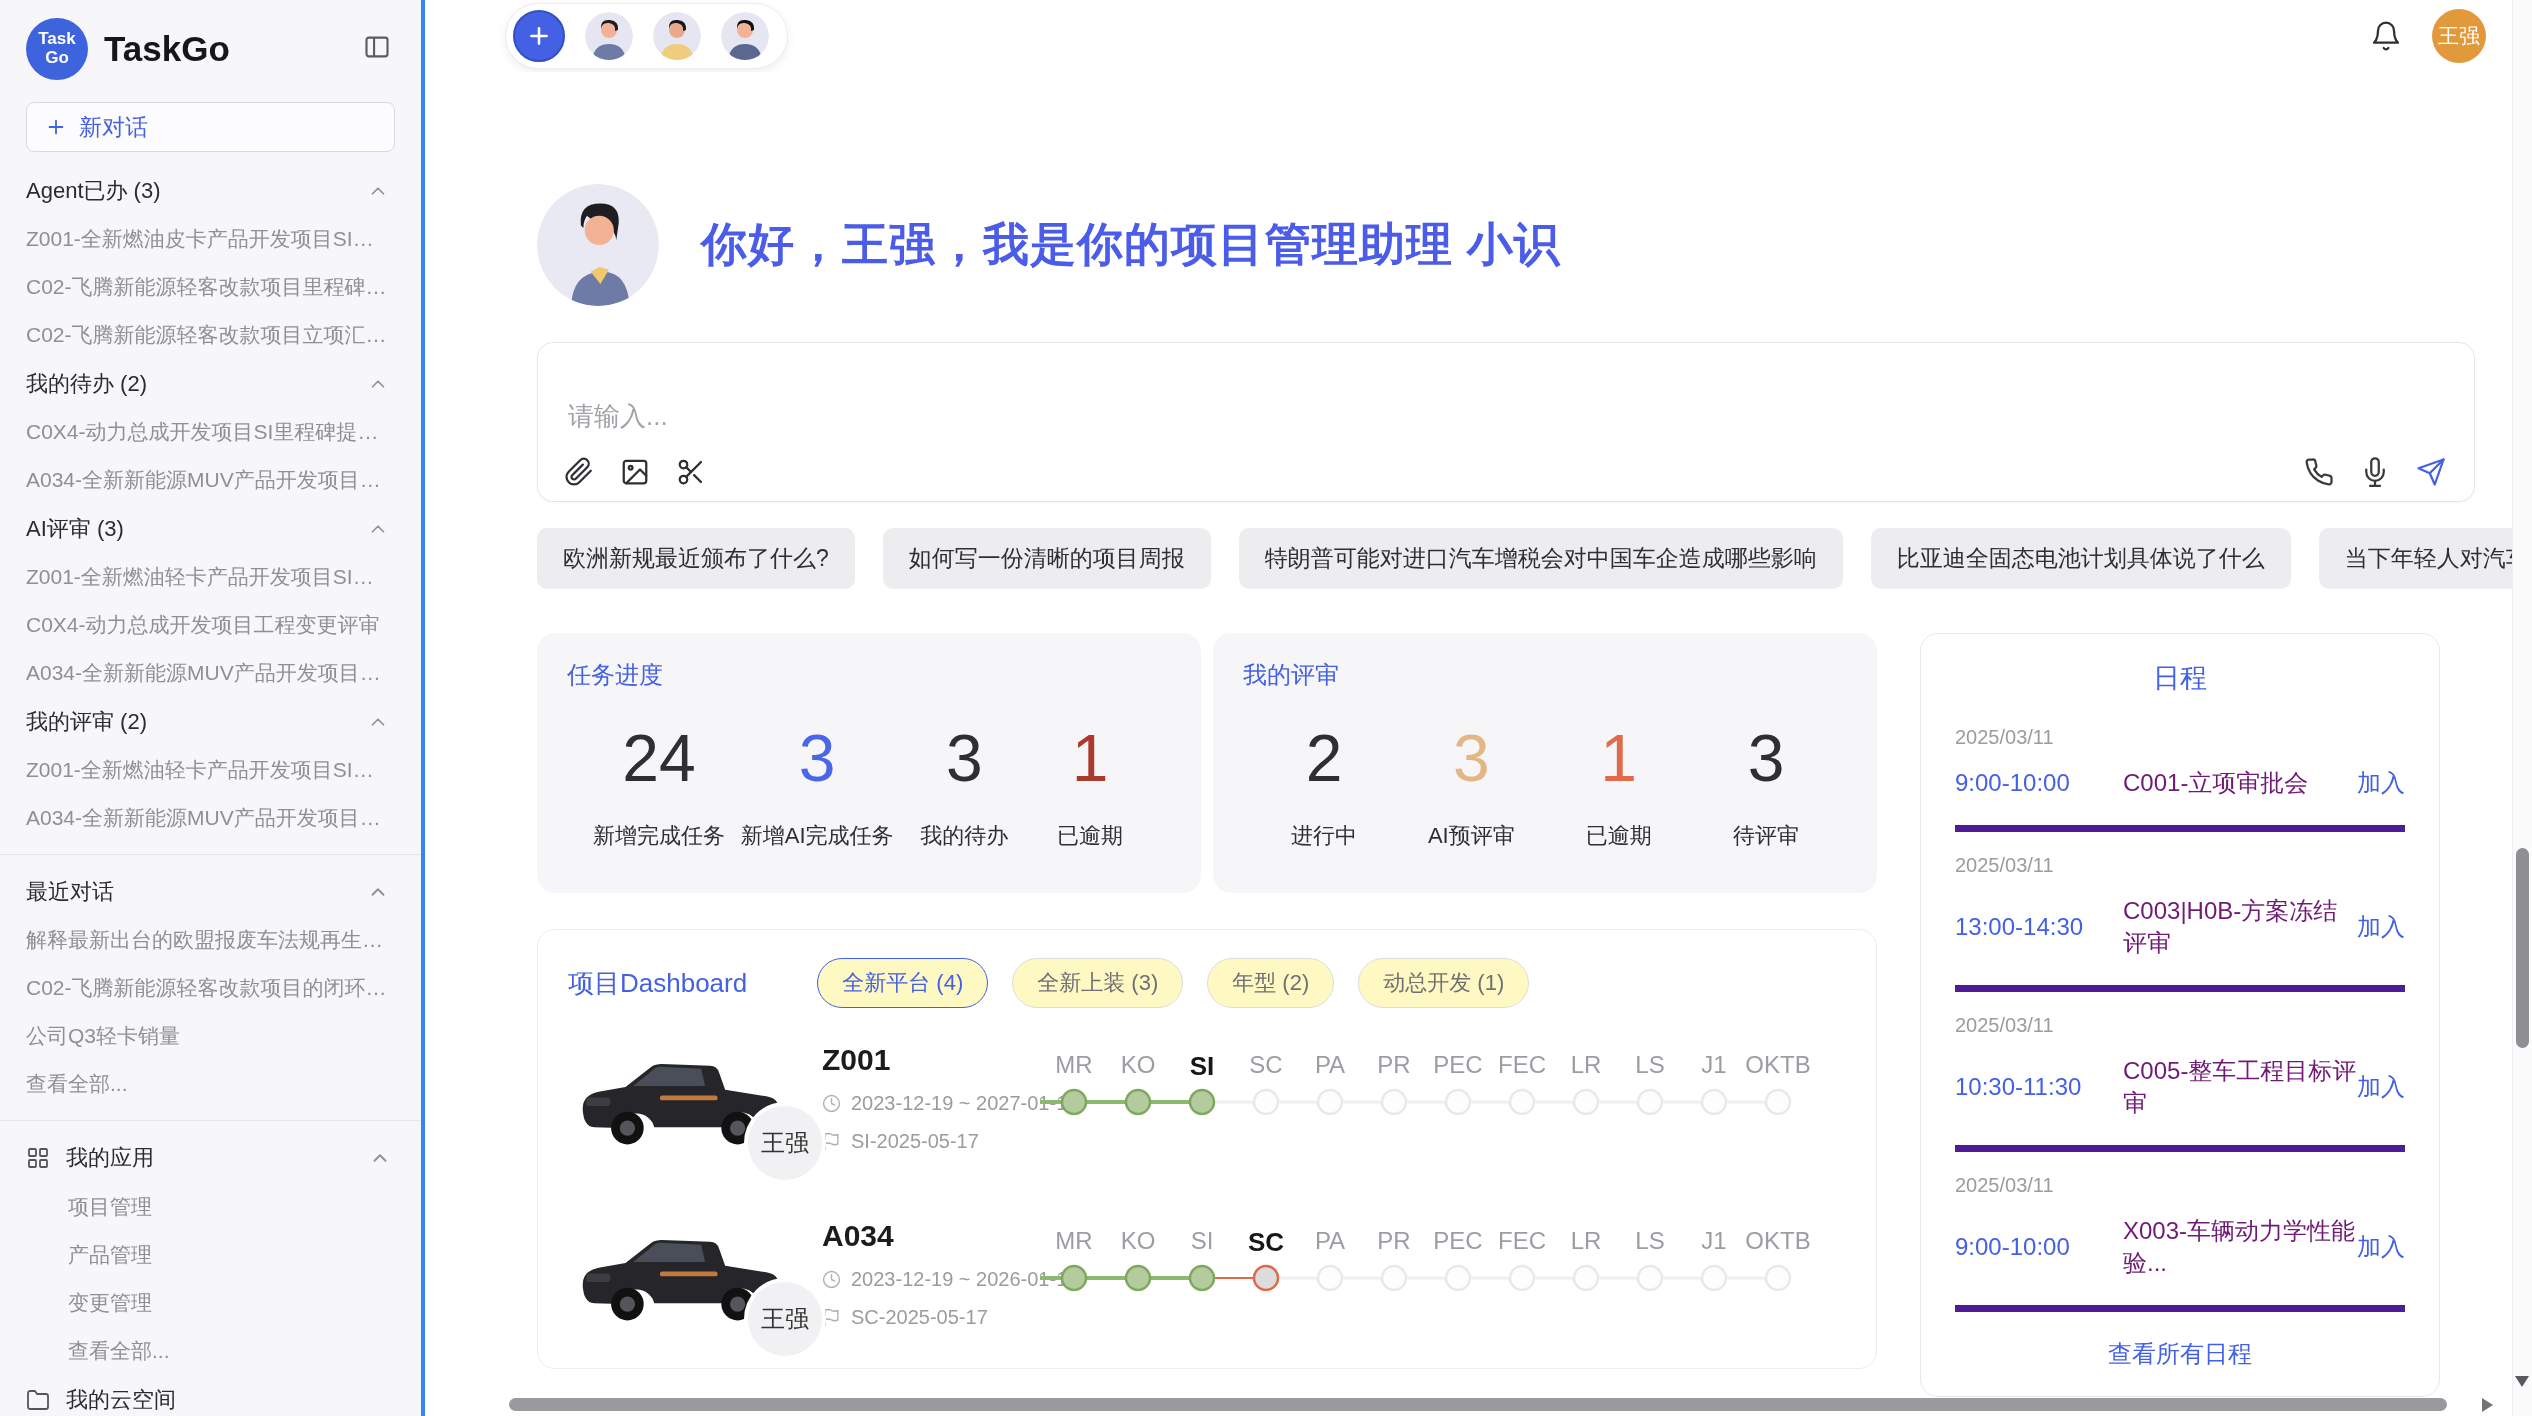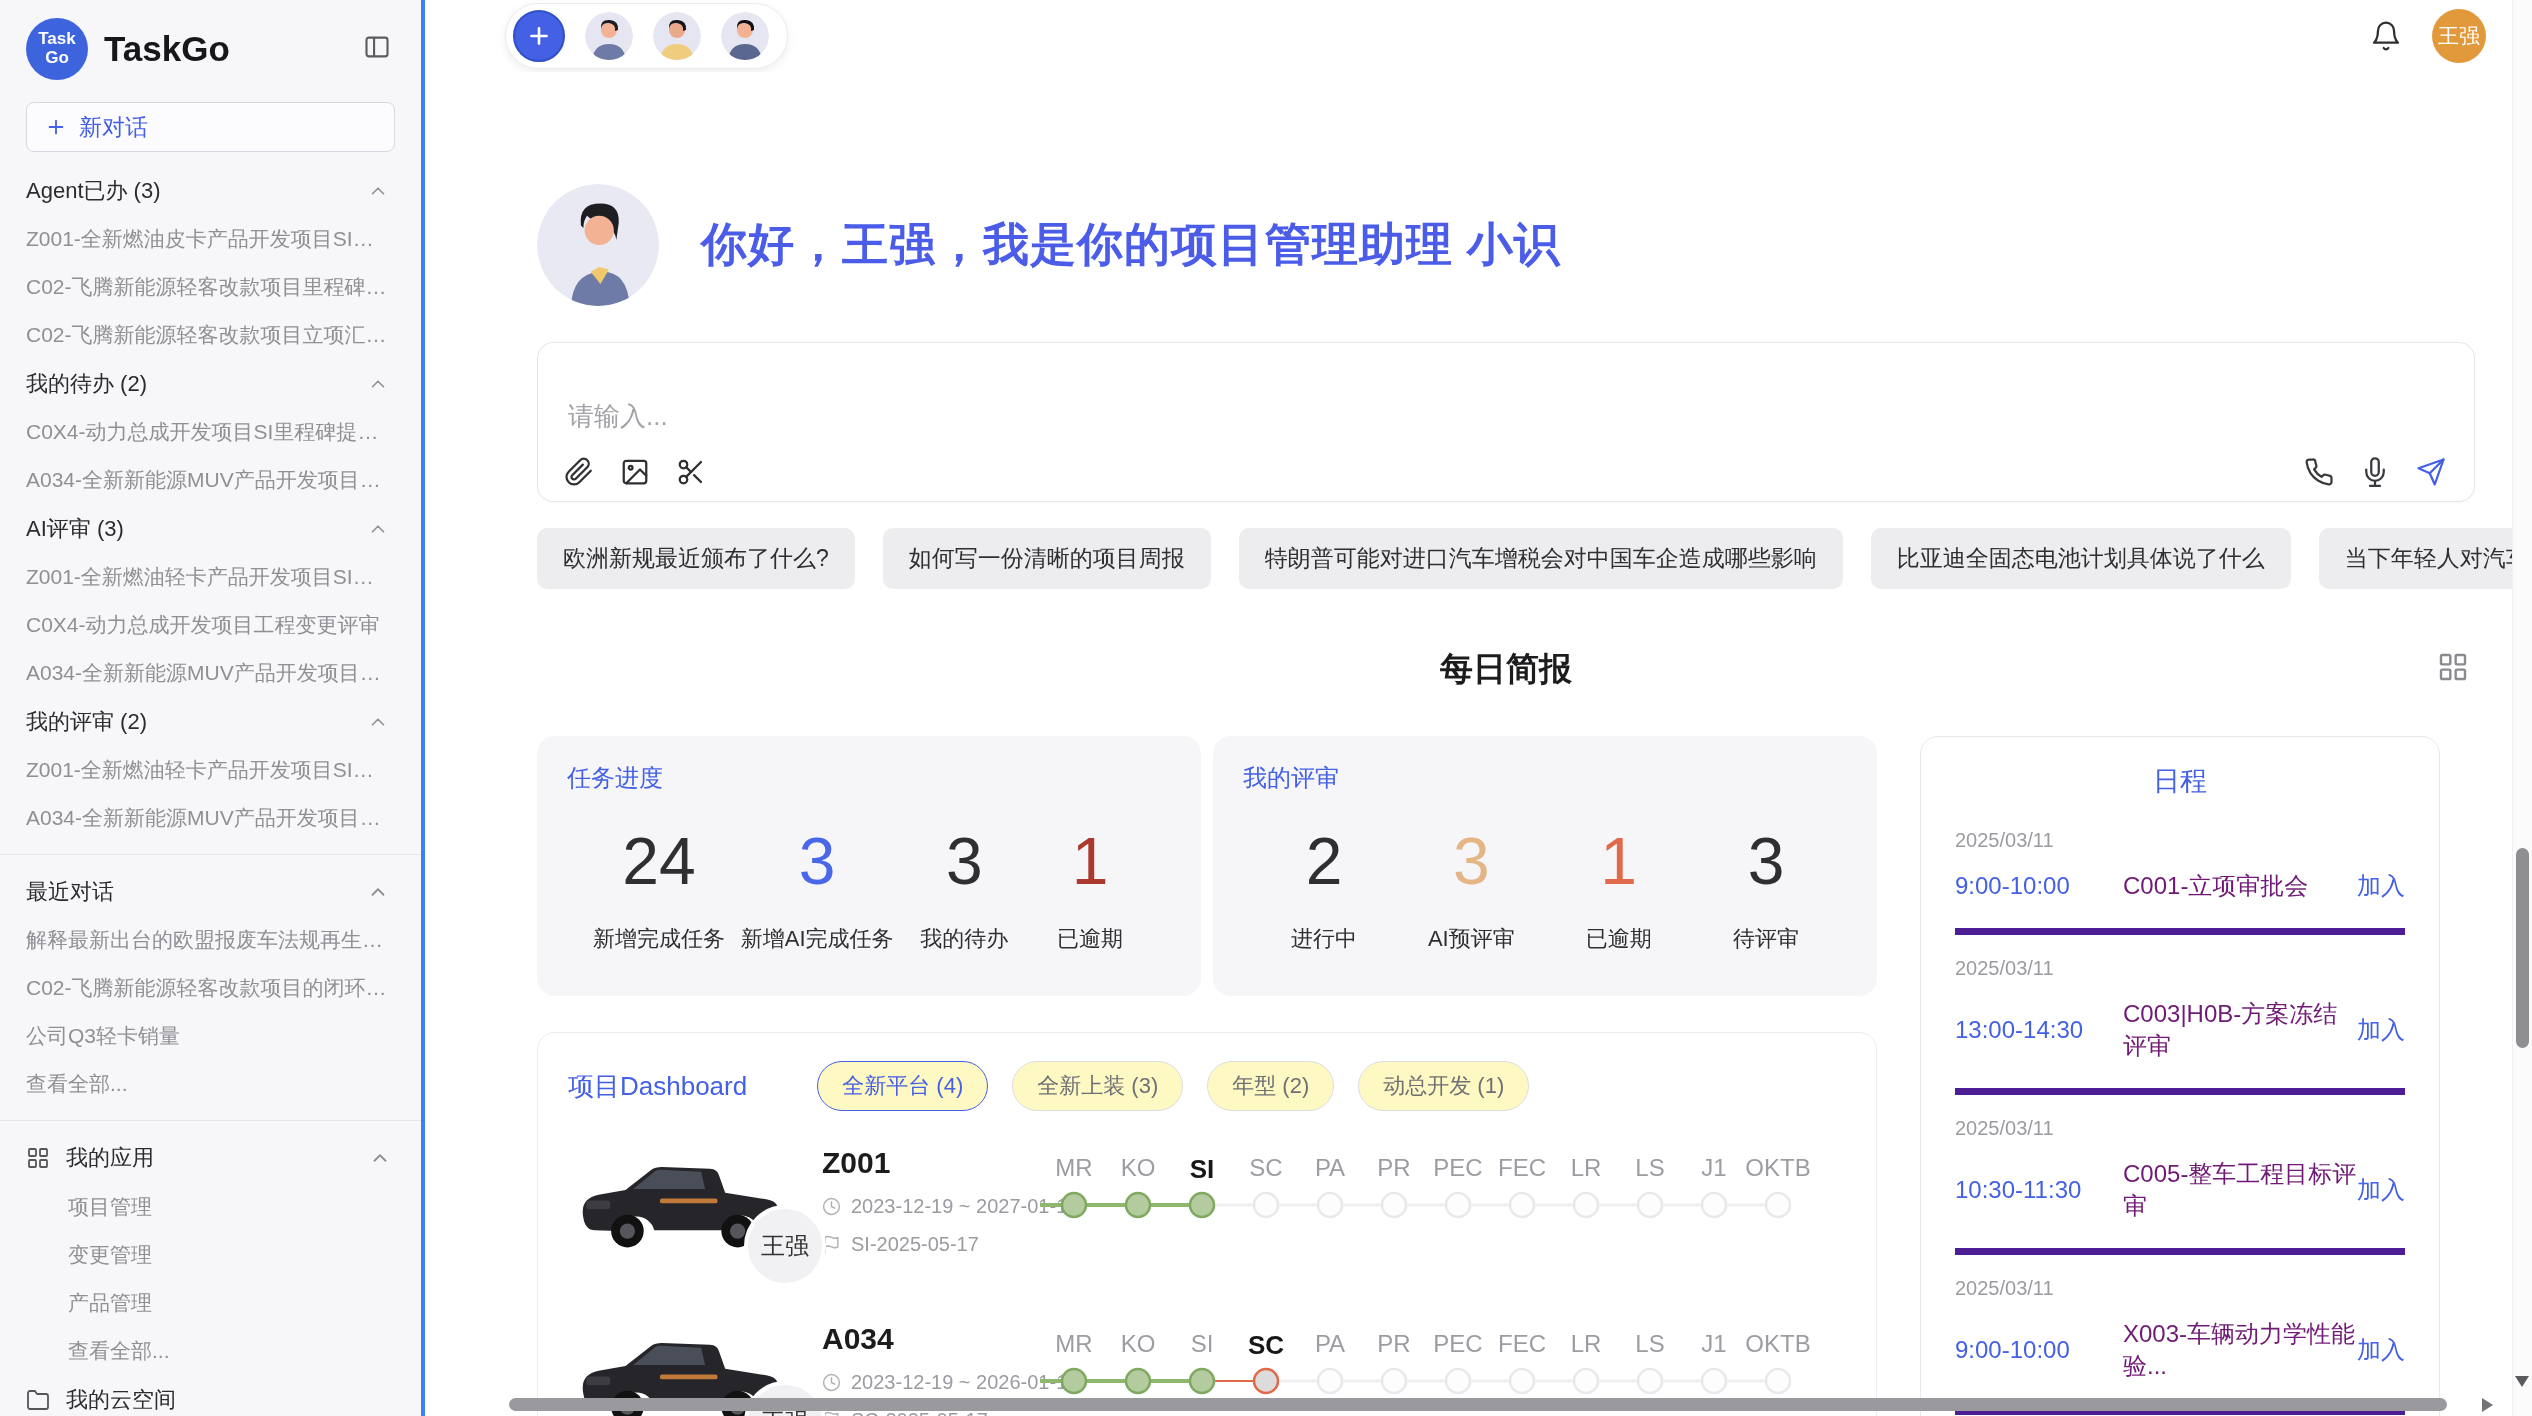--- a/index.html
+++ b/index.html
@@ -257,22 +257,22 @@
         </span>
       <span class="rowlab">我的应用</span>
       <span class="sicon">
           <svg viewBox="0 0 24 24" fill="none" stroke="currentColor" stroke-width="2" stroke-linecap="round" stroke-linejoin="round">
             <polyline points="6 15 12 9 18 15"></polyline>
           </svg>
         </span>
     </div>
     <div>
         <div class="side-item side-sub">项目管理</div>
+        <div class="side-item side-sub">产品管理</div>
         <div class="side-item side-sub">变更管理</div>
-        <div class="side-item side-sub">产品管理</div>
       </div>
     <div class="side-item side-sub">查看全部...</div>
   </div>
 
   <div>
       <div class="side-row">
   <span class="sicon rowicon">
           <svg viewBox="0 0 24 24" fill="none" stroke="currentColor" stroke-width="1.8" stroke-linecap="round" stroke-linejoin="round">
             <path d="M22 19a2 2 0 0 1-2 2H4a2 2 0 0 1-2-2V5a2 2 0 0 1 2-2h5l2 3h9a2 2 0 0 1 2 2z"></path>
           </svg>
@@ -391,29 +391,20 @@
   </div>
 
   <div class="chips">
       <div class="chip">欧洲新规最近颁布了什么?</div>
       <div class="chip">如何写一份清晰的项目周报</div>
       <div class="chip">特朗普可能对进口汽车增税会对中国车企造成哪些影响</div>
       <div class="chip">比亚迪全固态电池计划具体说了什么</div>
       <div class="chip">当下年轻人对汽车外观有怎样的喜好趋势</div>
     </div>
 
-  <div class="briefing-head">
-    <span class="briefing-title">每日简报</span>
-    <span class="layout-icon"><svg viewBox="0 0 24 24" fill="none" stroke="currentColor" stroke-width="1.8">
-          <rect x="3" y="3" width="7" height="7" rx="1"></rect>
-          <rect x="14" y="3" width="7" height="7" rx="1"></rect>
-          <rect x="3" y="14" width="7" height="7" rx="1"></rect>
-          <rect x="14" y="14" width="7" height="7" rx="1"></rect>
-        </svg></span>
-  </div>
 
   <div class="cols">
     <div class="left-col">
       <div class="stat-cards">
           <div class="stat-card">
     <div class="stat-card-title">任务进度</div>
     <div class="stats">
               <div class="stat">
       <div class="stat-value" style="color:#2f2f33">24</div>
       <div class="stat-label">新增完成任务</div>

